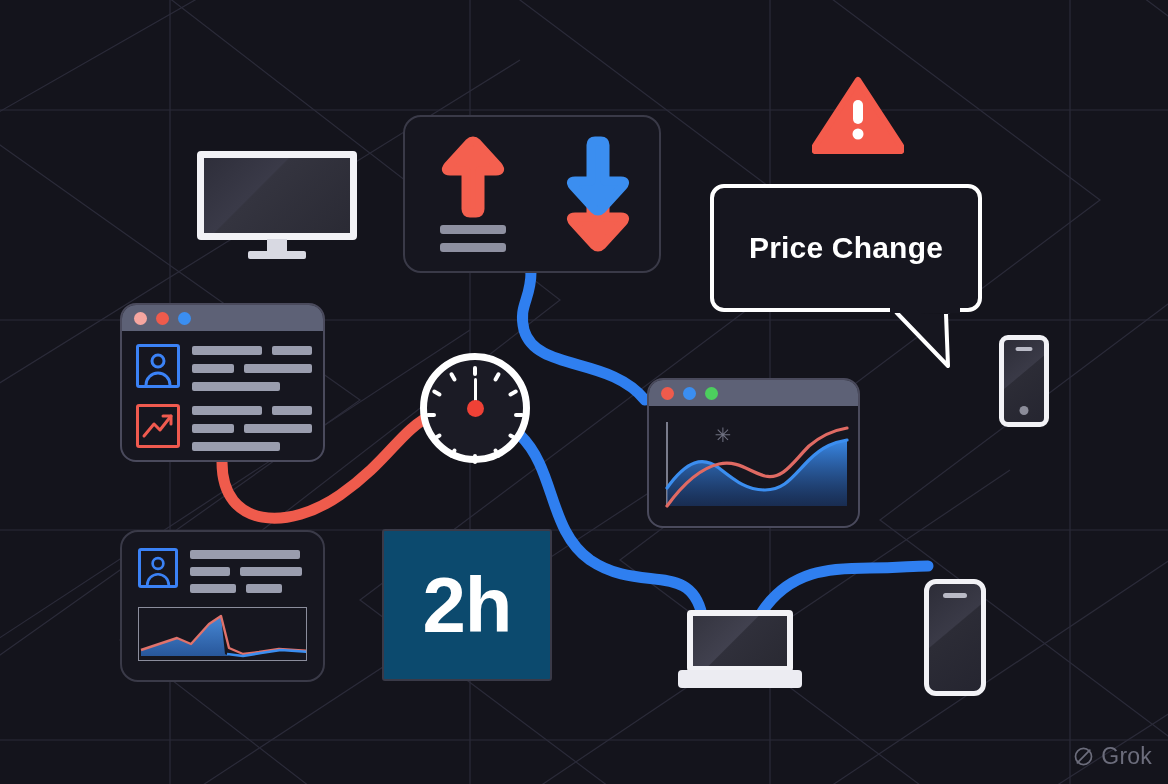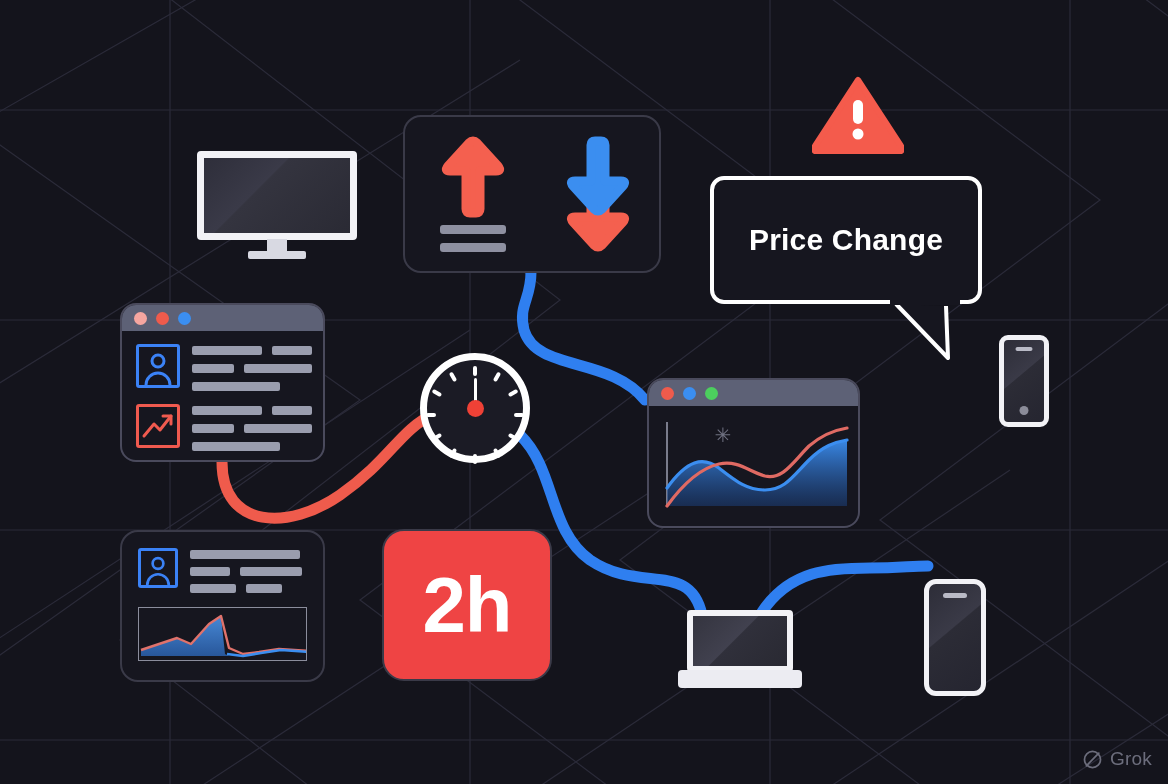--- a/index.html
+++ b/index.html
@@ -89,23 +89,23 @@
     color: #ffffff;
     font-size: 30px;
     font-weight: bold;
     text-align: center;
     line-height: 1.28;
     letter-spacing: 0.2px;
   }
 
   
   .dur-card {
-    background: #ef4444;
+    background: #0c4a6e;
     border: 2px solid #3a3a48;
-    border-radius: 22px;
+    border-radius: 3px;
     box-sizing: border-box;
     display: flex;
     align-items: center;
     justify-content: center;
   }
   .dur-text {
     color: #ffffff;
     font-size: 78px;
     font-weight: bold;
     letter-spacing: -1px;
@@ -189,21 +189,21 @@
 
   
   #watermark {
     position: absolute;
     right: 16px;
     bottom: 14px;
     display: flex;
     align-items: center;
     gap: 7px;
     color: #6c6d7c;
-    font-size: 19px;
+    font-size: 23px;
     letter-spacing: 0.2px;
   }
 </style>
 </head>
 <body>
 
 <div id="stage">
 
   <svg id="bg-lattice" viewBox="0 0 1168 784" preserveAspectRatio="none">
     <g stroke="#2f2f3e" stroke-width="1.2" fill="none" opacity="0.85">
@@ -269,21 +269,21 @@
       <g>
         <path d="M 186 62 L 186 100 L 170 100 Q 164 100 168 105 L 189 128 Q 193 132 197 128 L 218 105 Q 222 100 216 100 L 200 100 L 200 62 Q 200 58 196 58 L 190 58 Q 186 58 186 62 Z" fill="#f4604f" stroke="#f4604f" stroke-width="9" stroke-linejoin="round"></path>
       </g>
 
       <g>
         <path d="M 186 28 L 186 64 L 170 64 Q 164 64 168 69 L 189 92 Q 193 96 197 92 L 218 69 Q 222 64 216 64 L 200 64 L 200 28 Q 200 24 196 24 L 190 24 Q 186 24 186 28 Z" fill="#3b8ef0" stroke="#3b8ef0" stroke-width="9" stroke-linejoin="round"></path>
       </g>
     </svg>
   </div>
 
-  <div class="node" style="left:710px; top:176px; width:236px; height:180px;">
+  <div class="node" style="left:710px; top:184px; width:236px; height:180px;">
     <div class="bubble" style="width:272px; height:128px;">
       <div class="bubble-text">
         <div>Price Change</div>
       </div>
     </div>
     <svg width="110" height="70" viewBox="0 0 110 70" style="position:absolute; left:180px; top:120px;">
       <path d="M 6 8 L 58 62 L 56 10" fill="#16161f" stroke="#ffffff" stroke-width="4" stroke-linejoin="round"></path>
       <rect x="0" y="0" width="70" height="9" fill="#16161f"></rect>
     </svg>
   </div>

